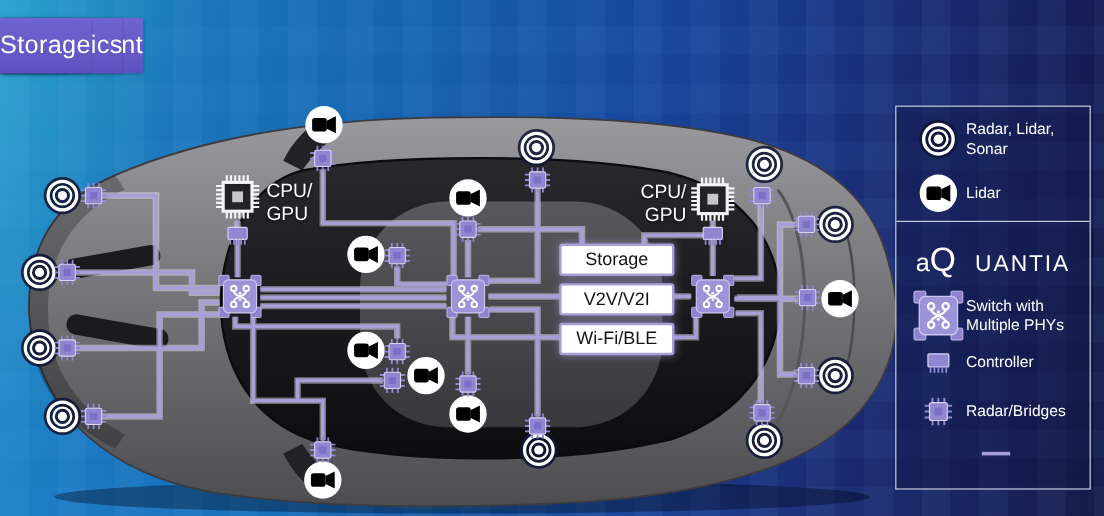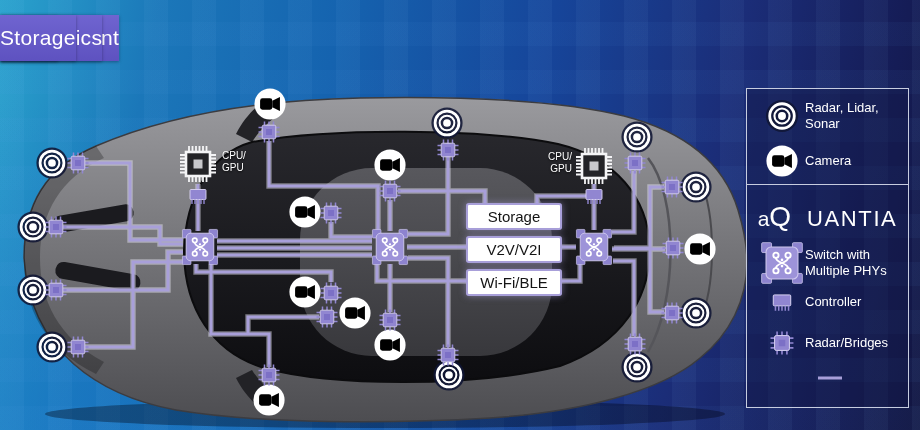--- a/index.html
+++ b/index.html
@@ -22,34 +22,34 @@
   .btn:nth-of-type(4){left:572px;width:134px}
   .btn:nth-of-type(5){left:752px;width:146px}
   
   .mbox{position:absolute;left:468px;width:92px;height:23px;background:#fff;color:#141414;
     font-size:15px;line-height:23px;text-align:center;border-radius:1px;
     box-shadow:0 0 0 2px #a89fd9, 0 0 7px 2px rgba(168,159,217,.55);}
   
   .node{position:absolute;transform:translate(-50%,-50%);line-height:0;}
   .node svg{display:block;}
   
-  .cpu-label{position:absolute;color:#fff;font-size:10px;line-height:1.2;white-space:pre-line;
+  .cpu-label{position:absolute;color:#fff;font-size:16px;line-height:1.2;white-space:pre-line;
     text-shadow:0 1px 2px rgba(0,0,0,.7);}
   
   .legend{position:absolute;left:746px;top:88px;width:163px;height:320px;
     border:1.5px solid #c7cde0;background:rgba(21,26,74,.45);box-sizing:border-box;}
   .lrow{position:absolute;left:10px;width:146px;display:flex;align-items:center;justify-content:center;}
   .lrow .ico{width:46px;display:flex;justify-content:center;flex:0 0 46px;}
   .lrow .ltext{color:#fff;font-size:13px;line-height:1.25;width:96px;}
   .ldivider{position:absolute;left:0;top:95px;width:100%;border-top:1.5px solid #c7cde0;}
   .logo{position:absolute;left:0;top:112px;width:100%;display:flex;align-items:baseline;
     justify-content:center;color:#fff;}
   .logo .la{font-size:21px;}
   .logo .lq{font-size:28px;}
-  .logo .lrest{font-size:22px;letter-spacing:1.6px;margin-left:16px;}
+  .logo .lrest{font-size:19px;letter-spacing:1.6px;margin-left:16px;}
 </style>
 </head>
 <body>
 
 <div class="stage">
 
   <svg width="0" height="0" style="position:absolute">
     <defs>
       <symbol id="sym-radar" viewBox="0 0 36 36">
         <circle cx="18" cy="18" r="17" fill="rgba(16,22,52,0.88)"></circle>
@@ -424,21 +424,21 @@
           </svg>
         </span>
       <span class="ltext">Radar, Lidar, Sonar</span>
     </div>
     <div class="lrow" style="top:55px">
       <span class="ico">
         <svg width="34" height="34">
             <use href="#sym-camera"></use>
           </svg>
         </span>
-      <span class="ltext">Camera</span>
+      <span class="ltext">Lidar</span>
     </div>
     <div class="ldivider"></div>
     <div class="logo">
       <span class="la">a</span>
       <span class="lq">Q</span>
       <span class="lrest">UANTIA</span>
     </div>
     <div class="lrow" style="top:152px">
       <span class="ico">
         <svg width="44" height="44">

